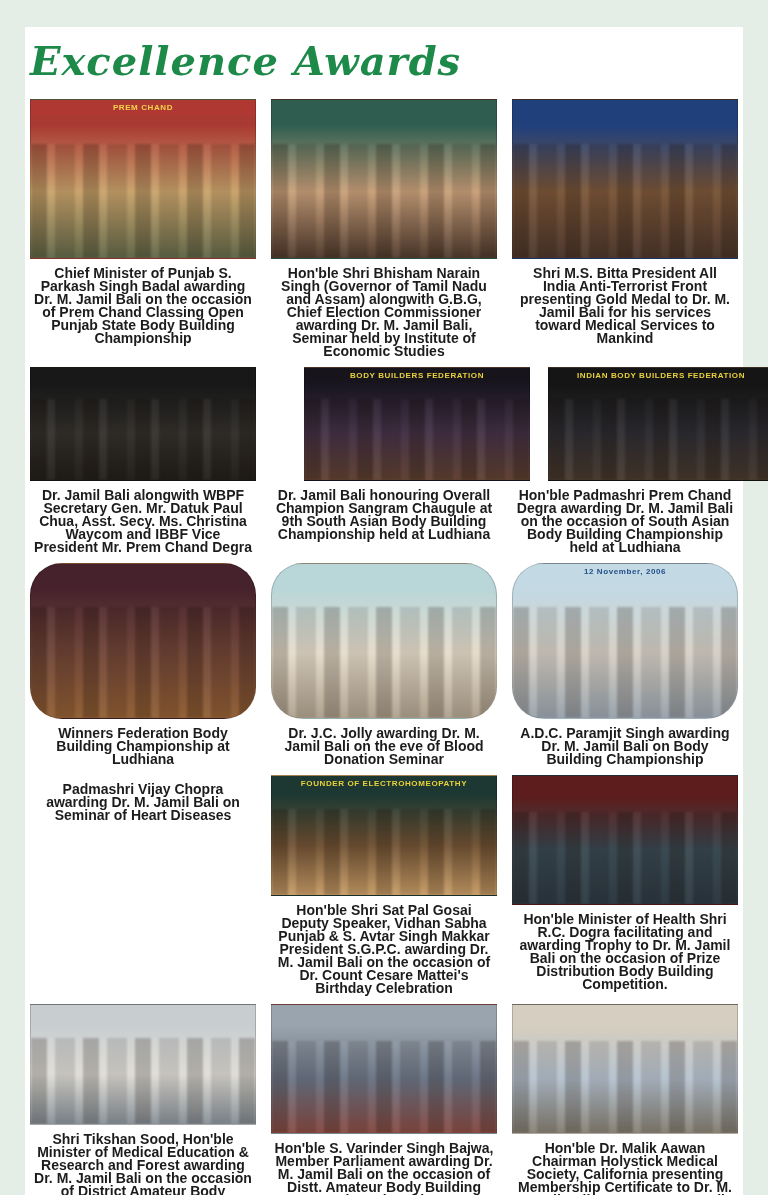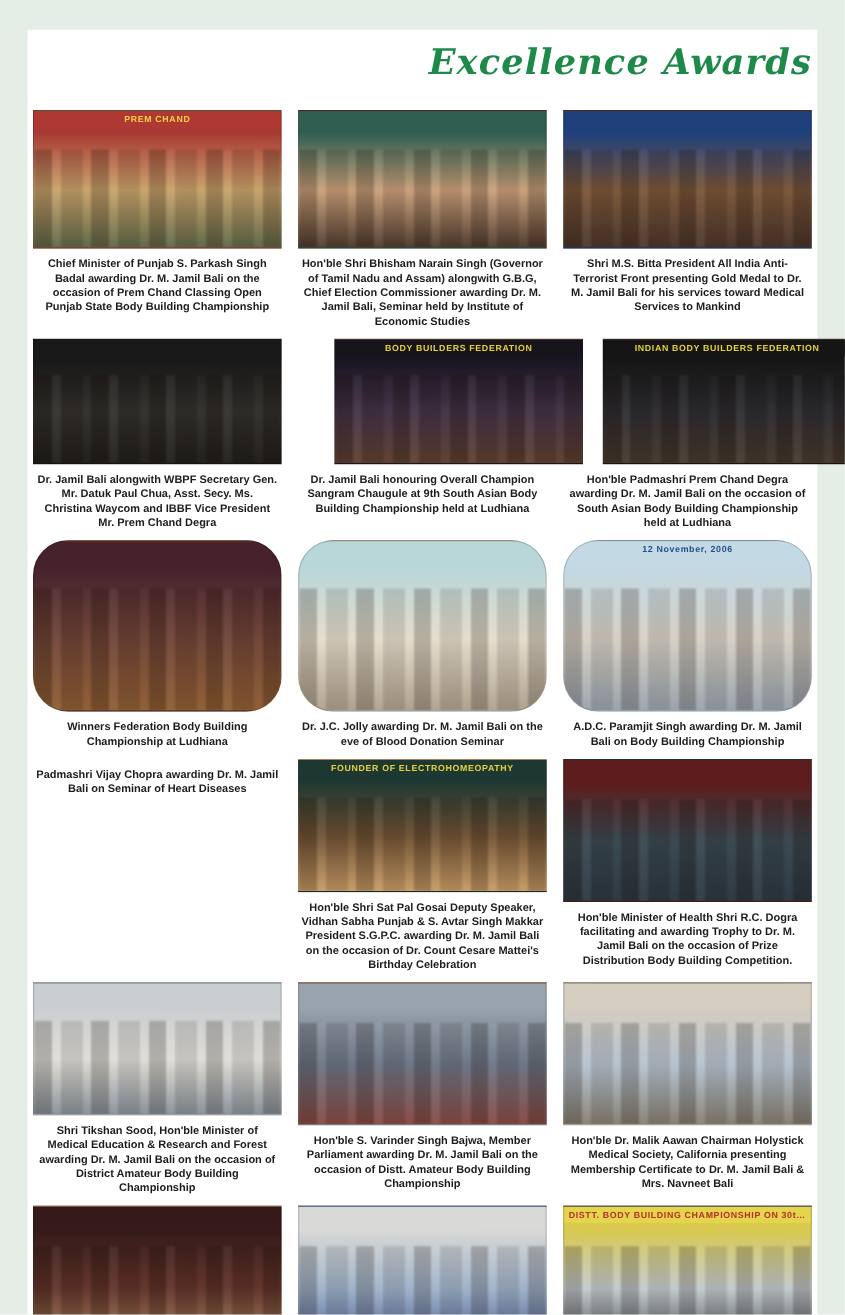--- a/index.html
+++ b/index.html
@@ -12,45 +12,45 @@
     overflow: hidden;
   }
   .page { padding: 27px 25px; width: 768px; height: 1195px; }
   .card {
     background: #ffffff;
     width: 718px;
     min-height: 1141px;
     padding: 6px 5px 14px;
   }
   .title {
-    text-align: right;
+    text-align: left;
     font-family: "DejaVu Serif", serif;
     font-weight: bold;
     font-style: italic;
-    font-size: 32px;
+    font-size: 40px;
     letter-spacing: 1px;
     color: #1e8a4a;
-    padding: 6px 0 26px;
+    padding: 6px 0 16px;
     line-height: 1.1;
   }
   .grid {
     display: grid;
     grid-template-columns: repeat(3, 1fr);
     column-gap: 15px;
     row-gap: 5px;
   }
   figure.cell { display: flex; flex-direction: column; }
   .photo {
     position: relative;
     width: 100%;
     overflow: hidden;
     border: 1px solid rgba(0,0,0,0.18);
     background: #999;
   }
-  .r1 .photo { height: 126px; }
+  .r1 .photo { height: 160px; }
   .r2 .photo { height: 114px; }
   .r3 .photo { height: 156px; border-radius: 32px; }
   .r4 .photo { height: 121px; }
   .r5 .photo { height: 130px; }
   .r6 .photo { height: 130px; }
   .figures {
     position: absolute;
     left: 0; right: 0; bottom: 0;
     height: 72%;
     background:
@@ -70,21 +70,21 @@
     text-align: center;
     padding: 3px 4px;
     white-space: nowrap;
     overflow: hidden;
     text-overflow: ellipsis;
     z-index: 2;
   }
   figcaption.caption {
     padding: 8px 3px 4px;
     text-align: center;
-    font-size: 10px;
+    font-size: 14px;
     font-weight: bold;
     line-height: 13px;
     color: #1c1c1c;
   }
 </style>
 </head>
 <body>
 
 <div class="page">
   <div class="card">

